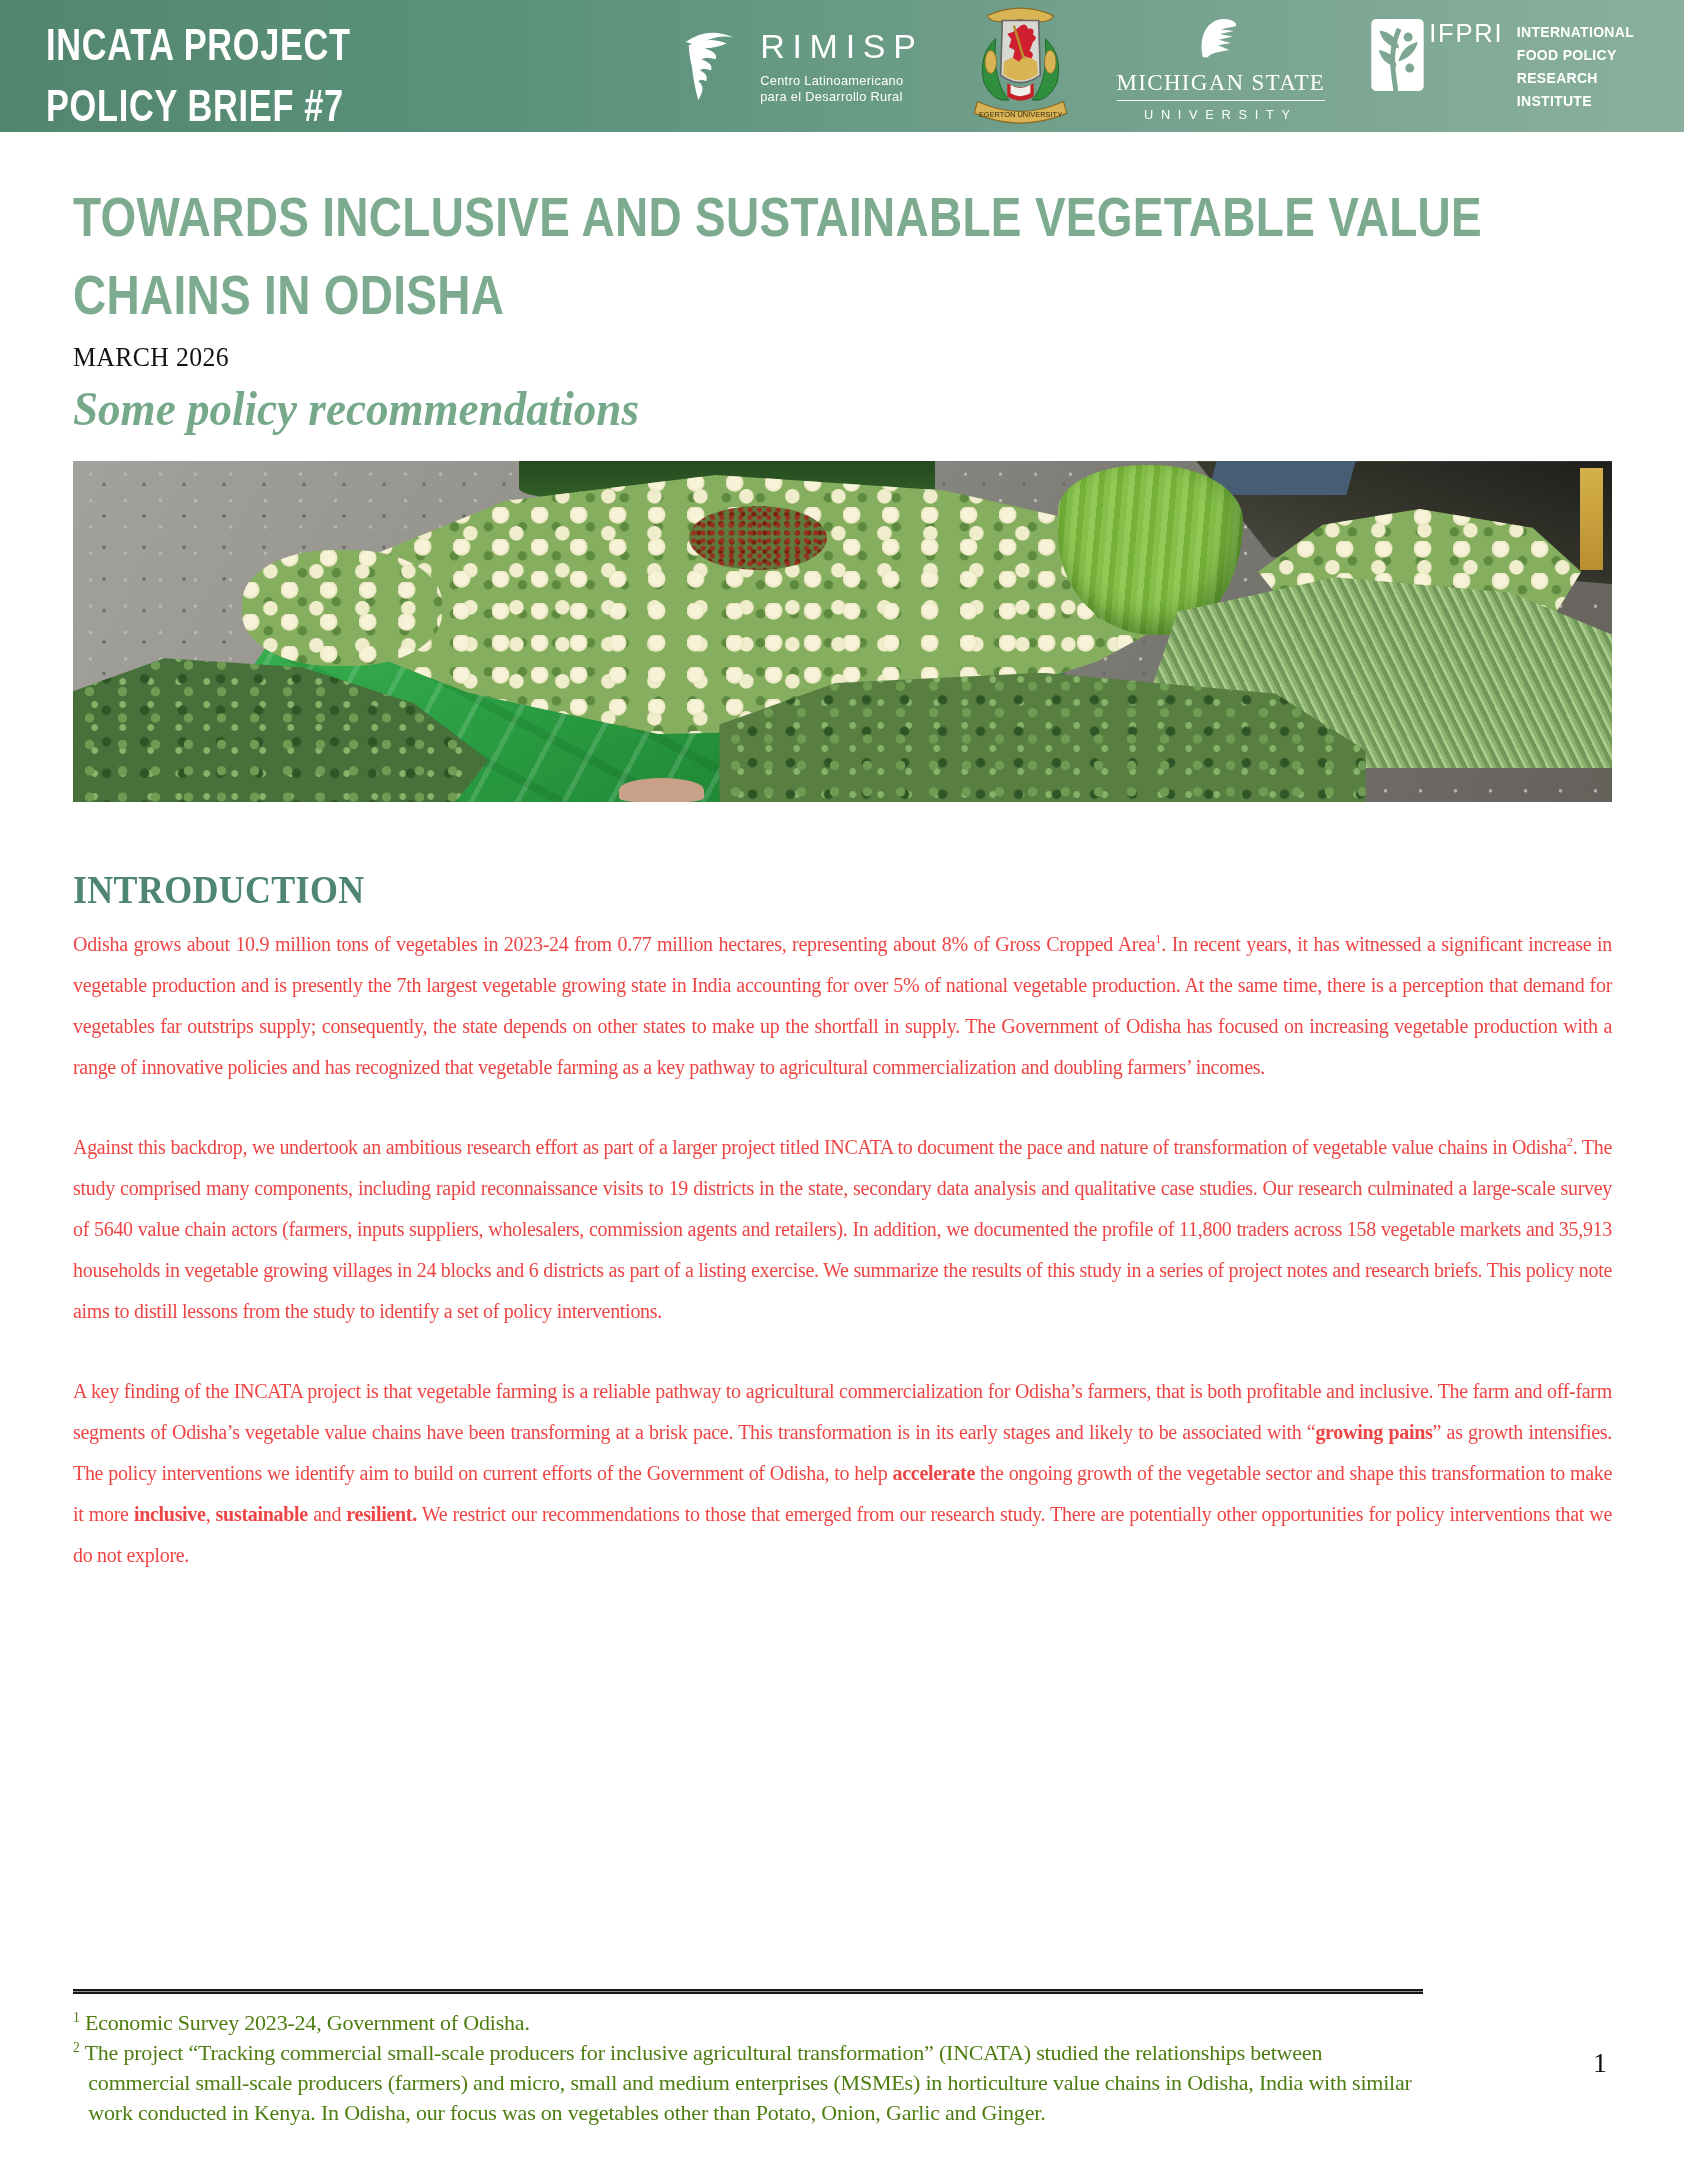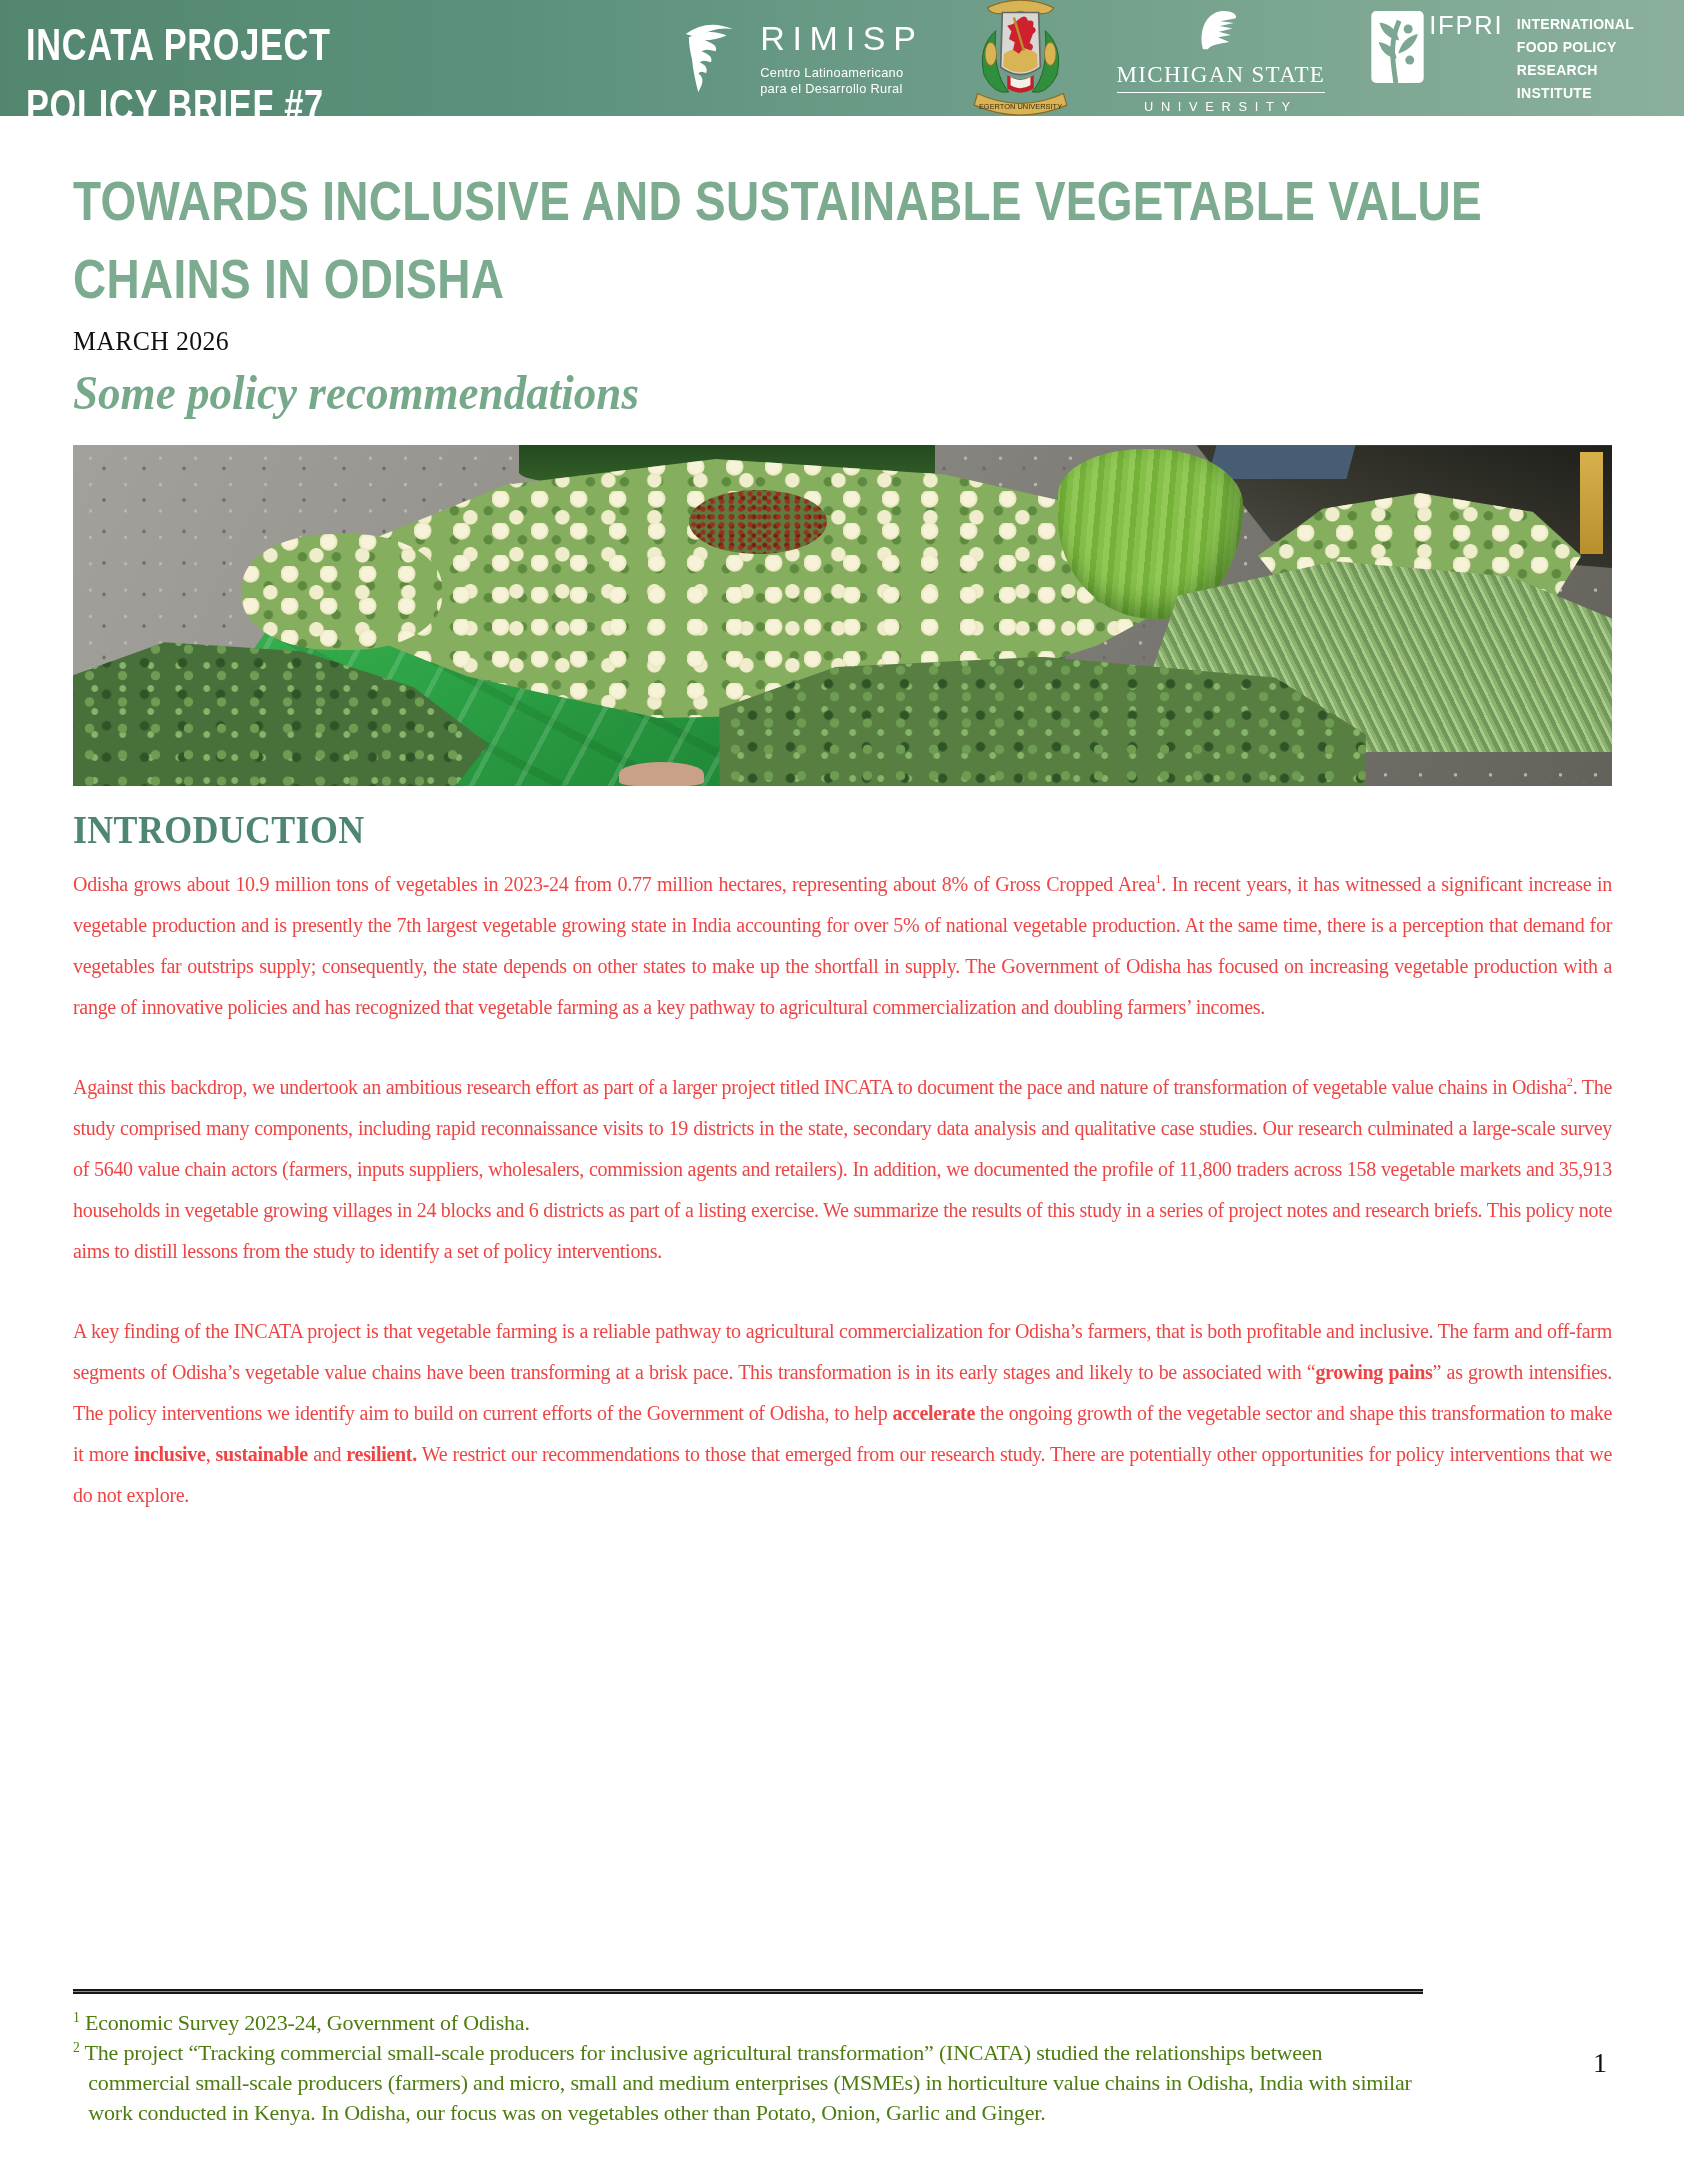--- a/index.html
+++ b/index.html
@@ -2,22 +2,22 @@
 <html style="font-size:13.6px"><head>
 <meta charset="utf-8">
 <style>
   html,body{margin:0;padding:0;}
   body{
     width:1685px;height:2181px;position:relative;overflow:hidden;
     background:#ffffff;font-family:"Liberation Serif", serif;color:#141414;
   }
   
   .banner{
-    height:116px;background:linear-gradient(90deg,#53866e 0%,#5b917b 30%,#8ab09d 100%);
-    display:flex;justify-content:space-between;align-items:stretch;
+    height:132px;background:linear-gradient(90deg,#53866e 0%,#5b917b 30%,#8ab09d 100%);
+    display:flex;justify-content:space-between;align-items:stretch;padding-left:20px;
   }
   .banner-left{padding:13.6px 0 0 25.6px;}
   .banner-line{
     font-family:"Liberation Sans",sans-serif;font-weight:700;color:#ffffff;
     font-size:44px;line-height:61px;letter-spacing:0.9px;
   }
   .cx{display:inline-block;transform:scaleX(.78);transform-origin:0 55%;white-space:nowrap;}
   .cx82{display:inline-block;transform:scaleX(.82);transform-origin:0 55%;white-space:nowrap;}
   .cx90{display:inline-block;transform:scaleX(.92);transform-origin:0 55%;white-space:nowrap;}
   .logos{display:flex;align-items:center;gap:46px;padding-right:51px;}
@@ -95,21 +95,21 @@
   .ph-greens-bottom{left:42%;top:62%;width:42%;height:38%;background-color:#587f41;
     clip-path:polygon(0 40%,18% 8%,50% 0,86% 16%,100% 60%,100% 100%,0 100%);}
   .ph-chili{left:40%;top:13%;width:9%;height:19%;border-radius:50%;
     background-color:#5f7a3f;
     background-image:
       radial-gradient(circle,#97301c 2.1px,rgba(0,0,0,0) 3px),
       radial-gradient(circle,#7a1f10 2.1px,rgba(0,0,0,0) 3px);
     background-size:9.4px 7.7px,11px 9.4px;background-position:0 0,4.3px 3.4px;}
   .ph-hand{left:35.5%;top:93%;width:5.5%;height:7%;background:#c9a088;border-radius:50% 50% 20% 20%;}
   
-  .section-heading{margin-top:22px;color:#4e8671;font-weight:700;font-size:39px;line-height:44px;letter-spacing:0.4px;}
+  .section-heading{margin-top:66px;color:#4e8671;font-weight:700;font-size:39px;line-height:44px;letter-spacing:0.4px;}
   .para{margin-top:12px;font-size:20px;line-height:41px;text-align:justify;
         letter-spacing:-0.3px;color:#ef4444;}
   .para + .para{margin-top:39px;}
   .para b{font-weight:700;}
   .para sup, .fn sup{font-size:.62em;vertical-align:super;line-height:0;}
   
   .footer{position:absolute;left:73px;right:73px;bottom:53px;}
   .fn-rule{width:1350px;height:5.1px;
     background:linear-gradient(#161616 0 38%,#8a8a8a 38% 58%,#161616 58% 100%);}
   .fn{font-size:22px;line-height:30px;color:#4d7c0f;max-width:1333px;

